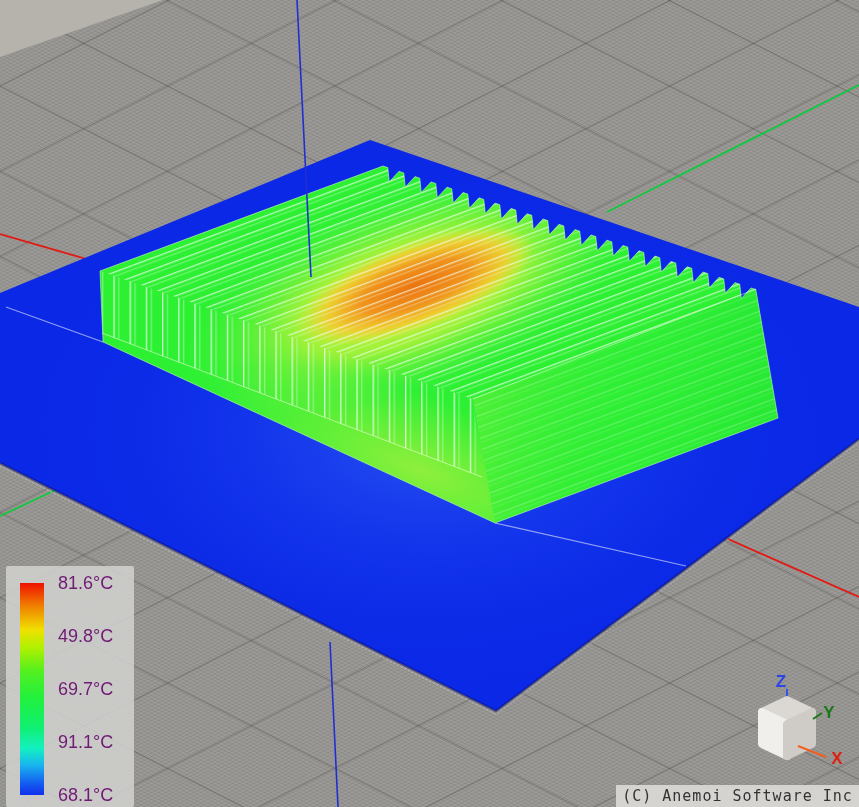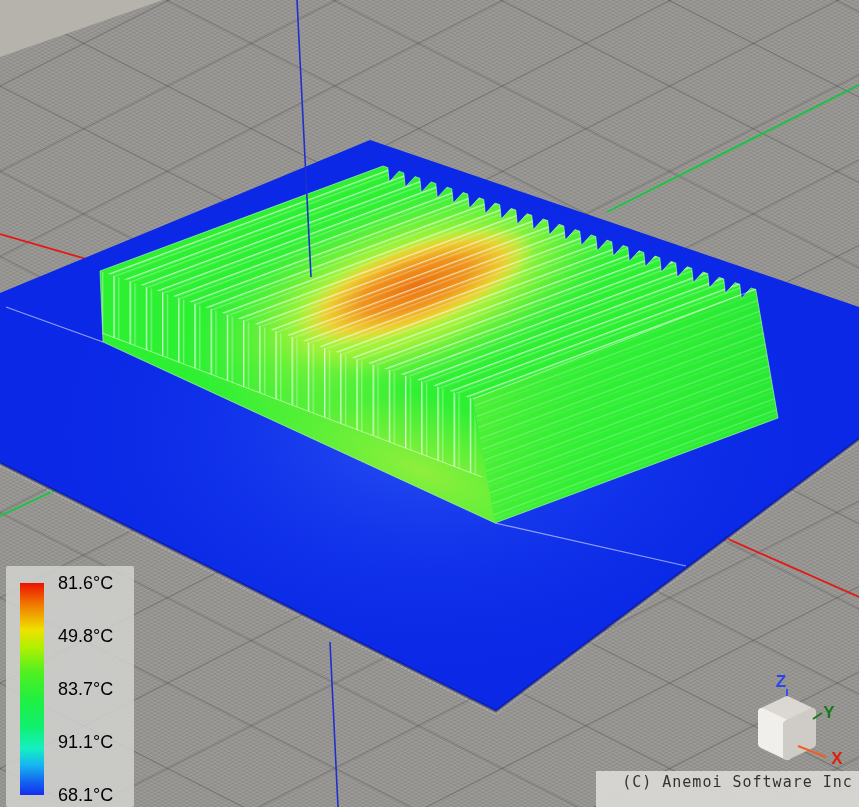--- a/index.html
+++ b/index.html
@@ -18,29 +18,29 @@
     position:absolute; left:14px; top:17px; width:24px; height:212px;
     background:linear-gradient(to bottom,
       #ee1000 0%, #f07800 10%, #f0e000 22%, #b4f000 30%, #50f020 42%,
       #20f040 55%, #10f070 68%, #14f0c0 78%, #18b4f0 86%, #1461f0 94%, #1030ee 100%);
   }
   #legend .labels{
     position:absolute; left:52px; top:6px; height:234px; width:74px;
     display:flex; flex-direction:column; justify-content:space-between;
   }
   #legend .labels span{
-    font-size:18px; line-height:22px; color:#000000; white-space:nowrap;
+    font-size:18px; line-height:22px; color:#701a75; white-space:nowrap;
   }
   
   #copyright{
-    position:absolute; right:0; bottom:0; width:243px; height:36px;
+    position:absolute; right:0; bottom:0; width:243px; height:22px;
     background:rgba(216,215,212,0.95);
     font-family:"DejaVu Sans Mono","Liberation Mono",monospace;
     font-size:15px; letter-spacing:1px; color:#333;
-    text-align:center; line-height:22px; white-space:nowrap;padding-left:20px;
+    text-align:center; line-height:22px; white-space:nowrap;
   }
 </style>
 </head>
 <body>
 
 <div id="stage">
 
   <svg id="scene" width="859" height="807" viewBox="0 0 859 807">
     <defs>
 
@@ -187,21 +187,21 @@
       <text x="829" y="718" text-anchor="middle" font-size="17" font-weight="bold" fill="#1a7a1a">Y</text>
       <text x="837" y="764" text-anchor="middle" font-size="17" font-weight="bold" fill="#dd2010">X</text>
     </g>
   </svg>
 
   <div id="legend">
     <div class="bar"></div>
     <div class="labels">
       <span>81.6°C</span>
       <span>49.8°C</span>
-      <span>83.7°C</span>
+      <span>69.7°C</span>
       <span>91.1°C</span>
       <span>68.1°C</span>
     </div>
   </div>
 
   <div id="copyright">(C) Anemoi Software Inc</div>
 
 </div>
 
 </body></html>

